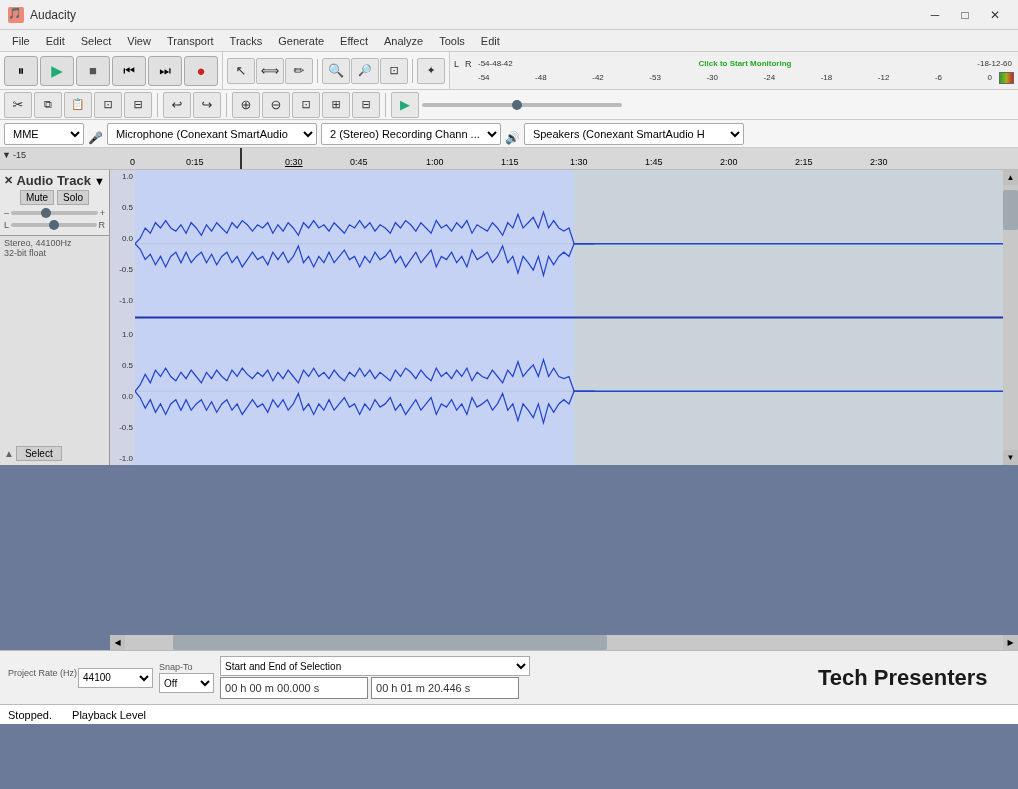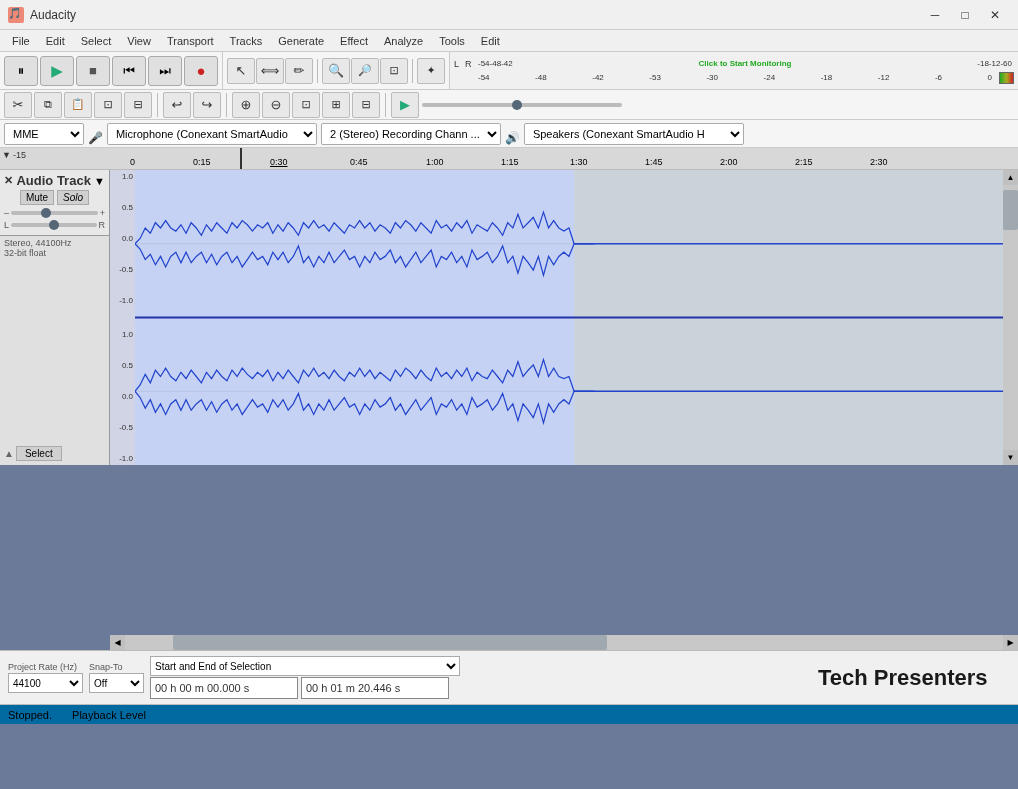--- a/index.html
+++ b/index.html
@@ -168,22 +168,22 @@
 <div id="timeline">
   <div class="timeline-ruler">
 
     <div style="position:absolute; left:2px; top:2px; font-size:9px; color:#333; display:flex; align-items:center; gap:2px;">
       <span>▼</span>
       <span>-15</span>
     </div>
 
     <div style="position:absolute; left:110px; right:0; top:0; height:100%; display:flex; align-items:flex-end; padding-bottom:2px; font-size:9px;">
       <span style="position:absolute; left:20px;">0</span>
-      <span style="position:absolute; left:83px;">0:15</span>
-      <span style="position:absolute; left:160px;text-decoration:underline;">0:30</span>
+      <span style="position:absolute; left:76px;">0:15</span>
+      <span style="position:absolute; left:175px;text-decoration:underline;">0:30</span>
       <span style="position:absolute; left:240px;">0:45</span>
       <span style="position:absolute; left:316px;">1:00</span>
       <span style="position:absolute; left:391px;">1:15</span>
       <span style="position:absolute; left:460px;">1:30</span>
       <span style="position:absolute; left:535px;">1:45</span>
       <span style="position:absolute; left:610px;">2:00</span>
       <span style="position:absolute; left:685px;">2:15</span>
       <span style="position:absolute; left:760px;">2:30</span>
 
       <div style="position:absolute; left:130px; top:0; width:2px; height:100%; background:#333;"></div>
@@ -196,21 +196,21 @@
   <div style="width:110px; min-width:110px; background:#e0e0e0; border-right:1px solid #999; display:flex; flex-direction:column; position:relative;">
 
     <div style="padding:3px 4px; background:#e8e8e8; border-bottom:1px solid #999;">
       <div style="display:flex; align-items:center; justify-content:space-between; margin-bottom:2px;">
         <span style="font-size:11px; font-weight:bold; color:#333;">✕</span>
         <span style="font-size:13px; font-weight:bold; color:#333;">Audio Track</span>
         <span style="font-size:11px; cursor:pointer;">▼</span>
       </div>
       <div style="display:flex; gap:3px; margin-bottom:3px;justify-content:center;">
         <button style="font-size:10px; padding:1px 5px; background:#d0d0d0; border:1px solid #aaa; cursor:pointer;">Mute</button>
-        <button style="font-size:10px; padding:1px 5px; background:#d0d0d0; border:1px solid #aaa; cursor:pointer;font-style:italic;">Solo</button>
+        <button style="font-size:10px; padding:1px 5px; background:#d0d0d0; border:1px solid #aaa; cursor:pointer;">Solo</button>
       </div>
 
       <div style="display:flex; align-items:center; gap:2px; margin-bottom:2px;">
         <span style="font-size:9px; color:#555;">–</span>
         <div style="flex:1; height:4px; background:#bbb; position:relative; border-radius:2px;">
           <div style="width:10px; height:10px; background:#567; border-radius:50%; position:absolute; top:-3px; left:35%;"></div>
         </div>
         <span style="font-size:9px; color:#555;">+</span>
       </div>
 
@@ -311,21 +311,21 @@
 <div style="height:15px; background:#c8c8c8; position:relative; margin-left:110px;">
   <div style="position:absolute; left:0; top:0; width:15px; height:100%; background:#c0c0c0; display:flex; align-items:center; justify-content:center; cursor:pointer; font-size:8px;">◀</div>
   <div style="position:absolute; right:0; top:0; width:15px; height:100%; background:#c0c0c0; display:flex; align-items:center; justify-content:center; cursor:pointer; font-size:8px;">▶</div>
   <div style="position:absolute; left:20px; right:20px; top:0; height:100%; background:#c8c8c8;">
     <div style="width:50%; height:100%; background:#a0a8b0; border-radius:2px; margin-left:5%;"></div>
   </div>
 </div>
 
 <div style="background:#f0f0f0; border-top:1px solid #bbb; height:54px; display:flex; align-items:center; padding:4px 8px; gap:6px;">
 
-  <div style="display:flex; flex-direction:column; gap:1px;">
+  <div style="display:flex; flex-direction:row; gap:1px;">
     <span style="font-size:9px; color:#555;">Project Rate (Hz)</span>
     <select style="height:20px; font-size:10px; background:white; border:1px solid #aaa; width:75px;">
       <option>44100</option>
     </select>
   </div>
 
   <div style="display:flex; flex-direction:column; gap:1px;">
     <span style="font-size:9px; color:#555;">Snap-To</span>
     <select style="height:20px; font-size:10px; background:white; border:1px solid #aaa; width:55px;">
       <option>Off</option>
@@ -339,16 +339,16 @@
     <div style="display:flex; gap:3px;">
       <div style="height:22px; background:white; border:1px solid #888; font-size:11px; padding:0 4px; width:148px; color:#333; display:flex; align-items:center;">00 h 00 m 00.000 s</div>
       <div style="height:22px; background:white; border:1px solid #888; font-size:11px; padding:0 4px; width:148px; color:#333; display:flex; align-items:center;">00 h 01 m 20.446 s</div>
     </div>
   </div>
 
 
   <div style="font-size:22px; font-weight:bold; color:#1a1a1a; padding:4px 8px; min-width:200px;">Tech Presenters</div>
 </div>
 
-<div style="background:#0369a1; border-top:1px solid #bbb; height:20px; display:flex; align-items:center; padding:0 8px; gap:20px; font-size:11px;">
+<div style="background:#ffffff; border-top:1px solid #bbb; height:20px; display:flex; align-items:center; padding:0 8px; gap:20px; font-size:11px;">
   <span>Stopped.</span>
   <span>Playback Level</span>
 </div>
 
 </body></html>

